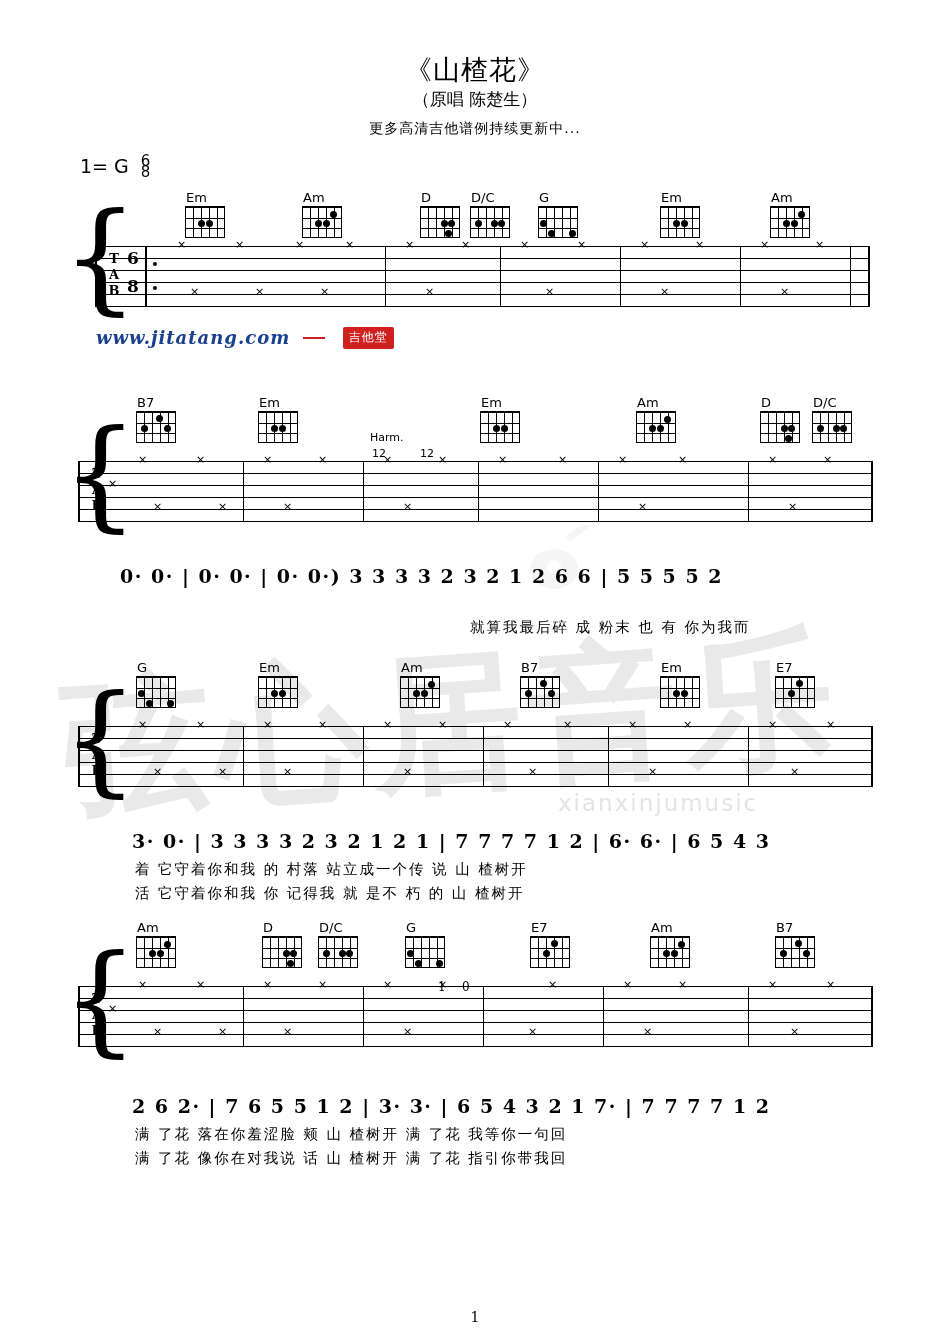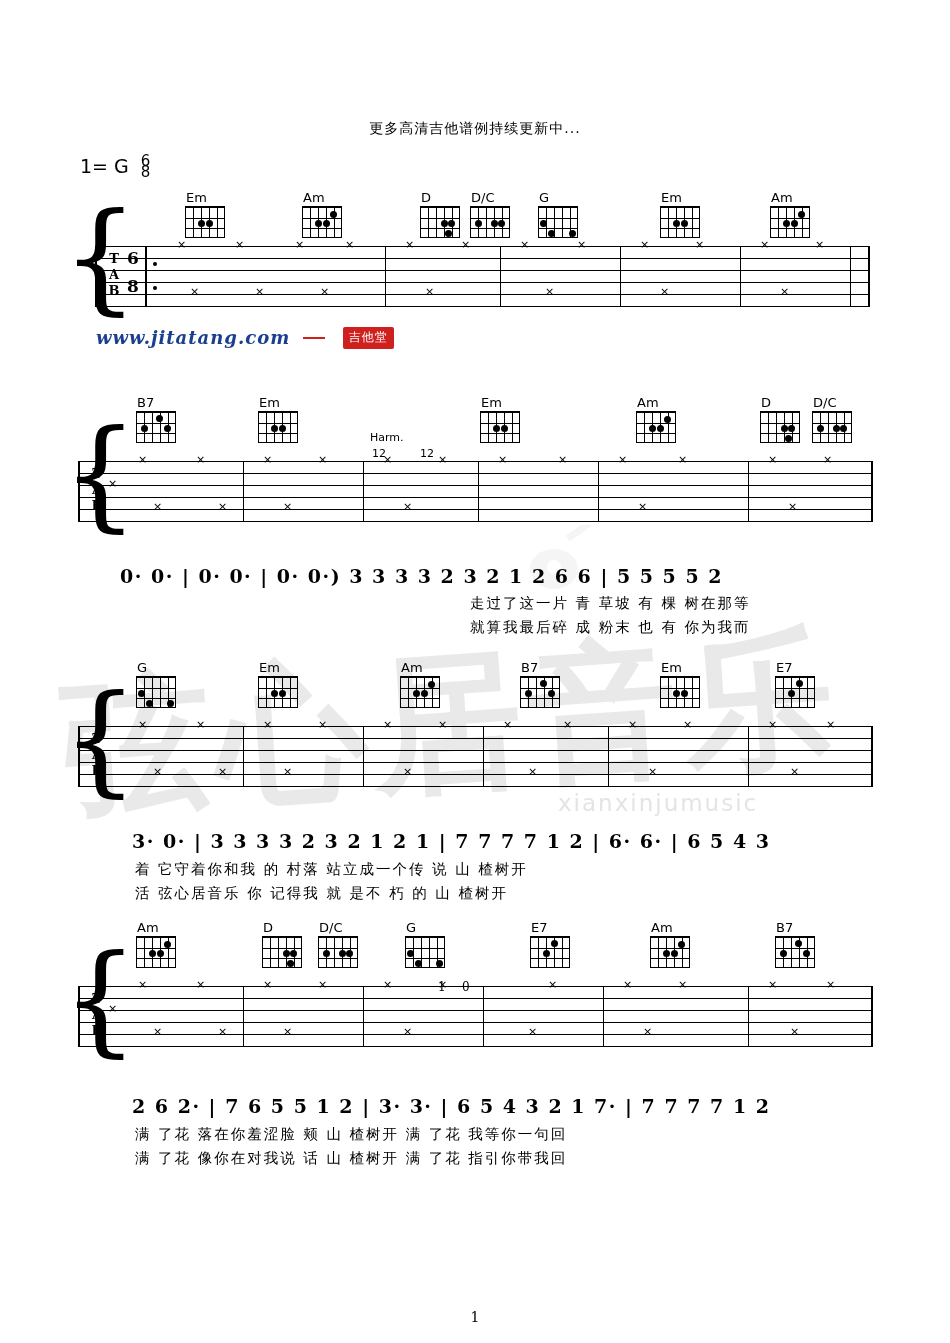--- a/index.html
+++ b/index.html
@@ -131,20 +131,22 @@
 <div class="page">
 
   <div class="wm-big">弦心居音乐</div>
   <div class="wm-sub">xianxinjumusic</div>
   <svg class="wm-guitar" viewBox="0 0 90 70">
     <ellipse cx="34" cy="44" rx="24" ry="20" fill="#eeeeee"></ellipse>
     <circle cx="34" cy="42" r="7" fill="#ffffff"></circle>
     <rect x="48" y="10" width="30" height="7" transform="rotate(-35 48 14)" fill="#eeeeee"></rect>
   </svg>
 
+  <div class="title">《山楂花》</div>
+  <div class="subtitle">（原唱 陈楚生）</div>
   <div class="promo">更多高清吉他谱例持续更新中...</div>
   <div class="keysig">
     <span>1= G</span>
     <span class="frac">
       <span>6</span>
       <span>8</span>
     </span>
   </div>
 
   <div class="system" style="top:190px;left:0;width:950px;height:145px;">
@@ -426,21 +428,20 @@
       <div class="xmark" style="left:140px;top:39px;">×</div>
       <div class="xmark" style="left:205px;top:39px;">×</div>
       <div class="xmark" style="left:325px;top:39px;">×</div>
       <div class="xmark" style="left:560px;top:39px;">×</div>
       <div class="xmark" style="left:710px;top:39px;">×</div>
     </div>
     <div class="brace" style="left:62px;top:42px;">{</div>
   </div>
 
   <div class="numrow" style="left:120px;top:565px;font-size:19px;letter-spacing:1.5px;">0·   0·   | 0·   0·   | 0·   0·) 3 3 3 3 2 3  2   1 2 6   6 |  5   5 5 5 2</div>
-  <div class="lyric" style="left:470px;top:594px;letter-spacing:2px;">走过了这一片 青 草坡 有 棵 树在那等</div>
   <div class="lyric" style="left:470px;top:618px;letter-spacing:2px;">就算我最后碎 成 粉末 也 有 你为我而</div>
 
   <div class="system" style="top:660px;left:0;width:950px;height:160px;">
     <div class="chord" style="left:136px;top:0;">
       <div class="nm">G</div>
       <div class="grid">
         <div class="v" style="left:7px"></div>
           <div class="v" style="left:15px"></div>
         <div class="v" style="left:23px"></div>
           <div class="v" style="left:31px"></div>
@@ -556,21 +557,21 @@
       <div class="xmark" style="left:325px;top:39px;">×</div>
       <div class="xmark" style="left:450px;top:39px;">×</div>
       <div class="xmark" style="left:570px;top:39px;">×</div>
       <div class="xmark" style="left:712px;top:39px;">×</div>
     </div>
     <div class="brace" style="left:62px;top:42px;">{</div>
   </div>
 
   <div class="numrow" style="left:132px;top:830px;font-size:19px;letter-spacing:1.5px;">3·   0·  | 3 3 3 3 2 3   2  1 2  1 | 7 7 7 7 1 2 | 6·   6·  |  6  5 4   3</div>
   <div class="lyric" style="left:135px;top:860px;letter-spacing:2px;">着        它守着你和我 的 村落      站立成一个传 说        山 楂树开</div>
-  <div class="lyric" style="left:135px;top:884px;letter-spacing:2px;">活        弦心居音乐 你 记得我 就 是不 朽 的        山 楂树开</div>
+  <div class="lyric" style="left:135px;top:884px;letter-spacing:2px;">活        它守着你和我 你 记得我 就 是不 朽 的        山 楂树开</div>
 
   <div class="system" style="top:920px;left:0;width:950px;height:160px;">
     <div class="chord" style="left:136px;top:0;">
       <div class="nm">Am</div>
       <div class="grid">
         <div class="v" style="left:7px"></div>
           <div class="v" style="left:15px"></div>
         <div class="v" style="left:23px"></div>
           <div class="v" style="left:31px"></div>
         <div class="h" style="top:10px"></div>

